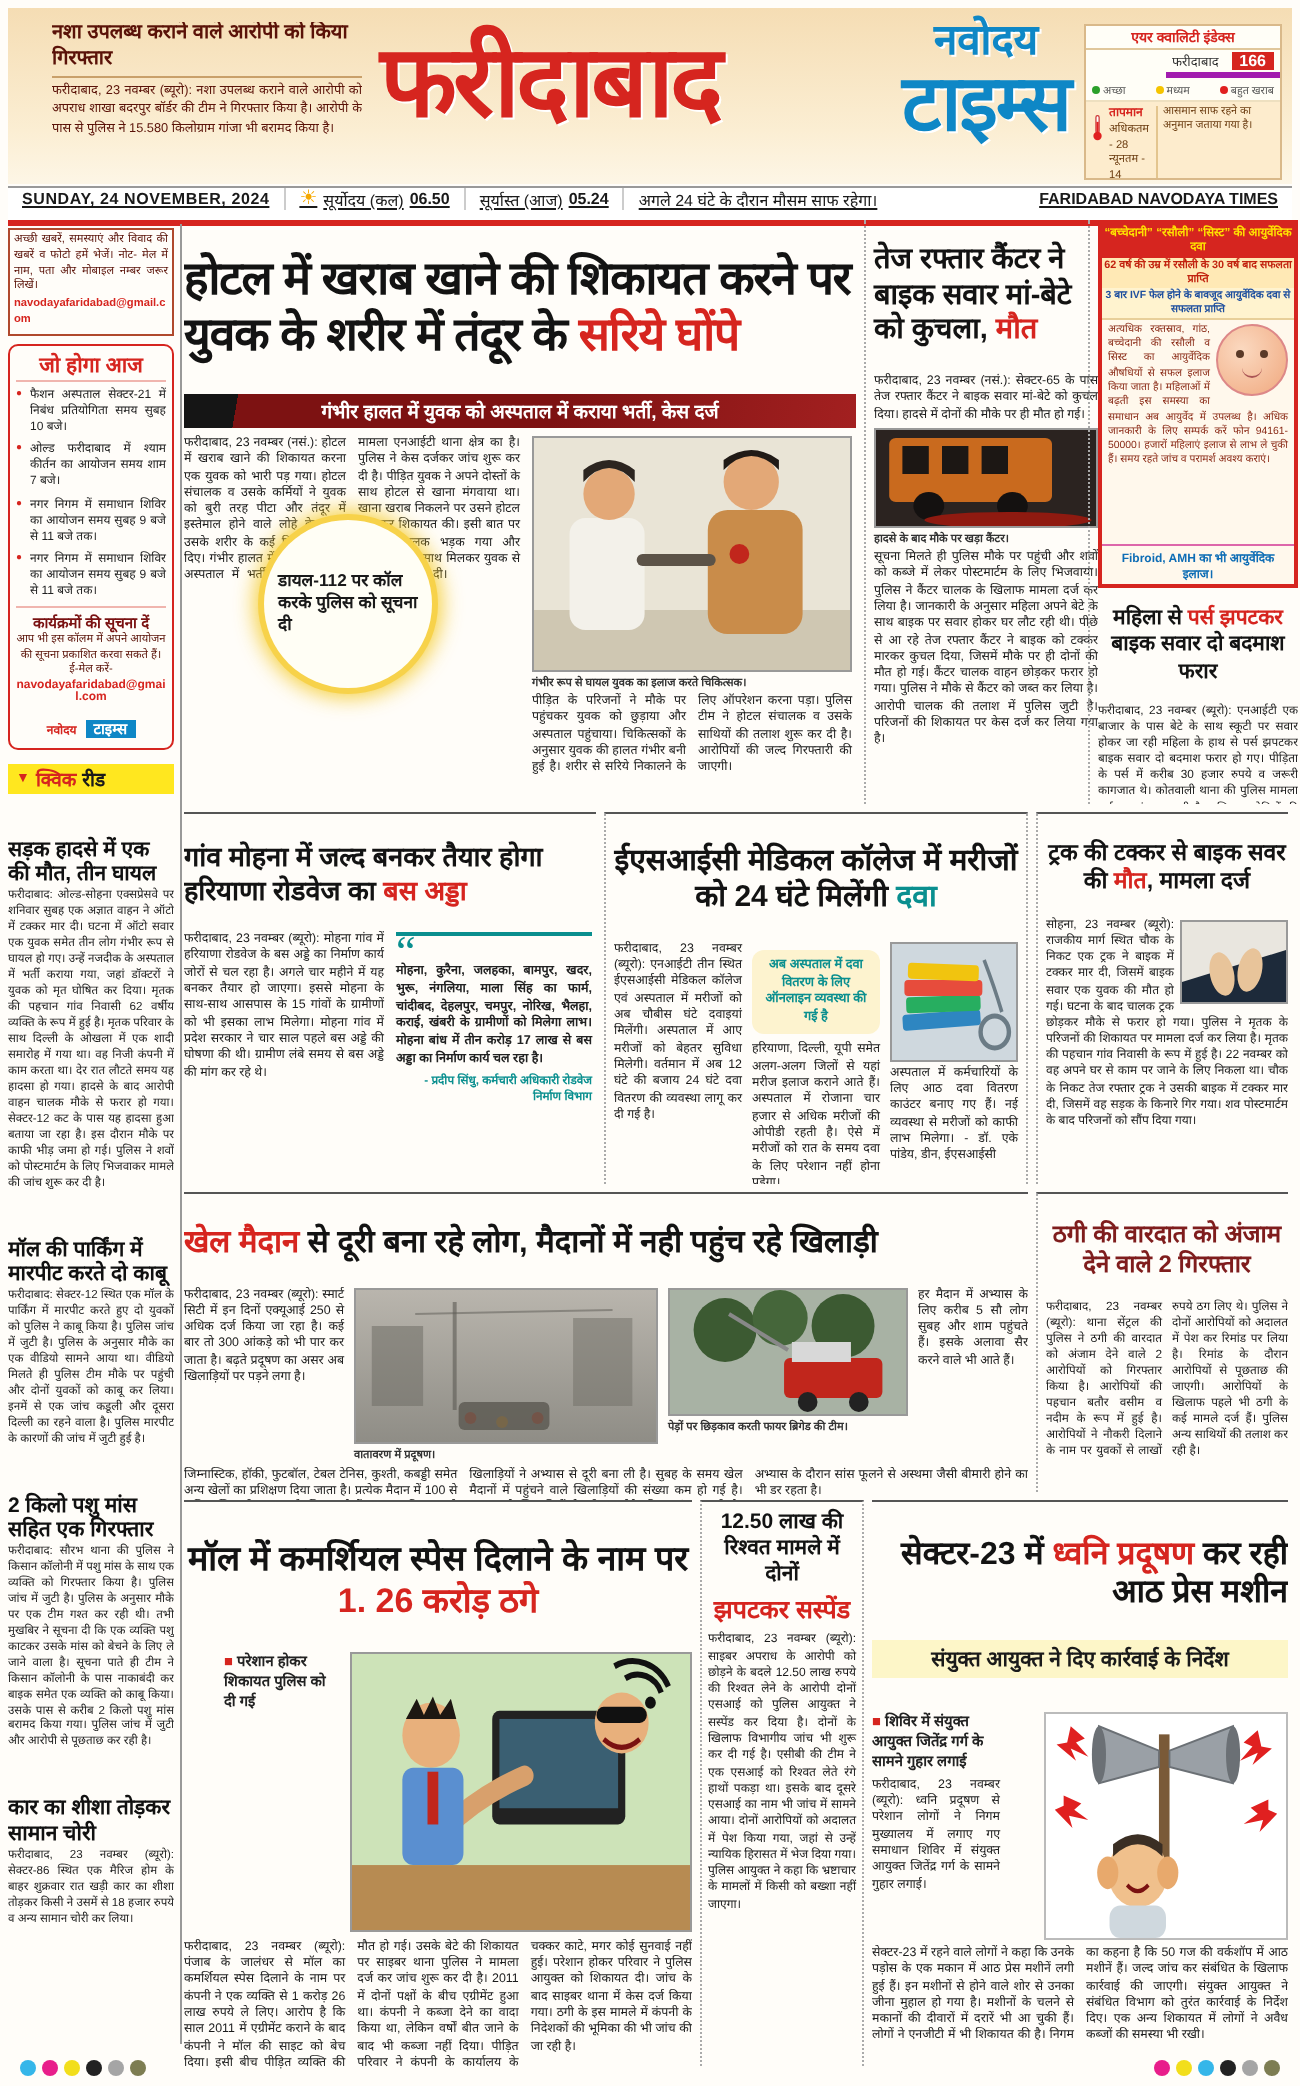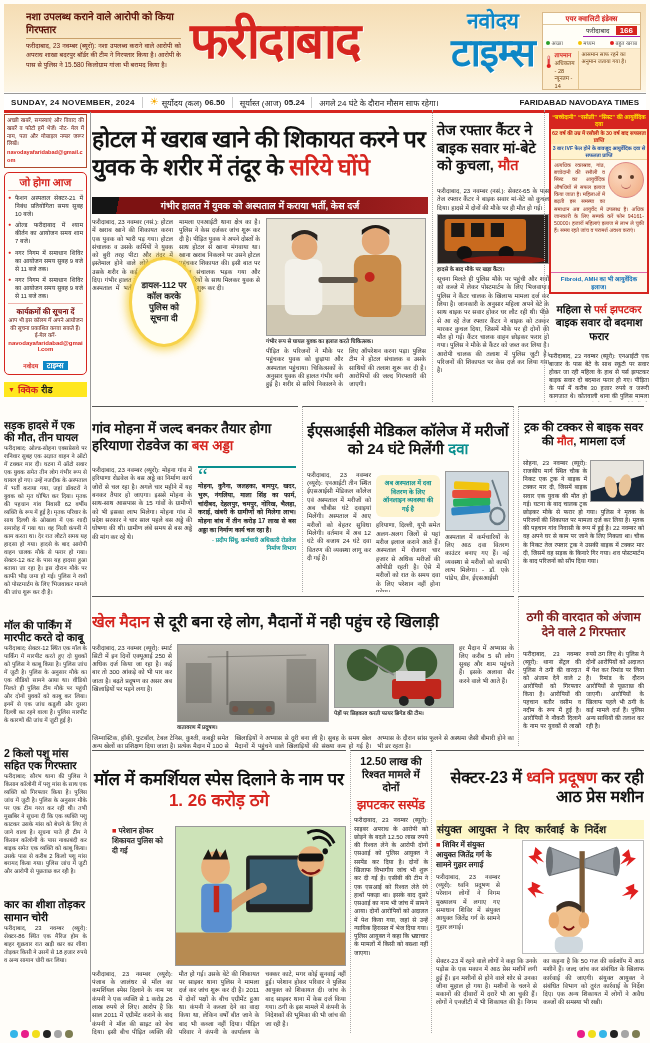--- a/index.html
+++ b/index.html
@@ -11,33 +11,33 @@
   .hdr-news{position:absolute;left:22px;top:7px;width:155px;height:76px;color:#5a1208;overflow:hidden;}
   .hdr-news .t{font-weight:bold;font-size:10px;line-height:1.25;border-bottom:1px solid #c9a06a;padding-bottom:2px;}
   .hdr-news .b{font-size:6.4px;line-height:1.45;margin-top:2px;text-align:justify;}
   .mast-city{position:absolute;left:186px;top:12px;width:240px;font-size:50px;font-weight:800;
              color:#d6251f;letter-spacing:-2px;line-height:1;text-shadow:1px 1px 0 #fff;}
   .mast-brand{position:absolute;left:428px;top:6px;width:122px;text-align:center;color:#0e87c6;line-height:1;}
   .mast-brand .top{font-size:21px;font-weight:800;display:block;text-shadow:1px 1px 0 #fff;}
   .mast-brand .bot{font-size:39px;font-weight:800;display:block;margin-top:2px;letter-spacing:-1px;text-shadow:1px 1px 0 #fff;}
   .aqi{position:absolute;right:5px;top:8px;width:97px;height:76px;background:#fffef7;border:1px solid #d9b98a;font-size:6px;overflow:hidden;}
   .aqi .ttl{color:#d6251f;font-weight:bold;font-size:7px;text-align:center;padding:1px 0;border-bottom:1px solid #e0c79b;}
-  .aqi .cityrow{display:flex;align-items:flex-end;justify-content:space-between;padding:1px 3px;border-bottom:1px solid #a21caf;margin-left:40px;}
+  .aqi .cityrow{display:flex;align-items:flex-end;justify-content:space-between;padding:1px 3px;border-bottom:3px solid #a21caf;margin-left:40px;}
   .aqi .cityrow .c{font-size:6.5px;color:#333;}
   .aqi .badge{background:#d6251f;color:#fff;font-weight:bold;font-size:8px;padding:0 4px;}
   .aqi .leg{display:flex;justify-content:space-between;padding:1.5px 3px;border-bottom:1px solid #eee0c0;}
   .aqi .leg span{display:flex;align-items:center;gap:1.5px;font-size:5.4px;color:#555;}
   .dot{width:4px;height:4px;border-radius:50%;display:inline-block;}
   .aqi .temp{display:flex;gap:3px;background:#fdeccd;padding:2px 3px;height:100%;}
   .aqi .temp .tl{color:#d6251f;font-weight:bold;font-size:6px;}
   .aqi .temp .tv{font-size:5.6px;color:#6b3c10;line-height:1.4;}
   .aqi .note{font-size:5.4px;color:#6b3c10;line-height:1.35;border-left:1px solid #e3c58f;padding-left:3px;}
   
   .datebar{position:absolute;left:4px;top:93px;right:4px;height:16px;background:#fff;
-           border-top:1px solid #999;border-bottom:3px solid #d6251f;display:flex;align-items:center;font-size:8px;}
+           border-top:1px solid #999;border-bottom:3px solid #d6251f;display:flex;align-items:flex-start;font-size:8px;text-decoration:underline;}
   .datebar .seg{padding:0 7px;display:flex;align-items:center;gap:3px;border-left:1px solid #ccc;height:11px;}
   .datebar .seg:first-child{border-left:none;font-weight:bold;letter-spacing:.3px;}
   .datebar .sun{color:#f5a800;font-size:10px;line-height:0;}
   .datebar .en{margin-left:auto;font-weight:bold;border-left:none;}
   
   .sidebar{position:absolute;left:4px;top:114px;width:83px;height:906px;overflow:hidden;}
   .vdiv{position:absolute;left:90px;top:112px;height:910px;border-left:1px solid #999;}
   .contact{border:1px solid #b0492d;padding:2px;color:#5a1208;font-size:5.6px;line-height:1.4;text-align:justify;}
   .contact .em{color:#d6251f;font-weight:bold;word-break:break-all;display:block;margin-top:1px;}
   .todaybox{margin-top:4px;border:1.5px solid #d6251f;border-radius:5px;padding:2px 3px;}
@@ -64,23 +64,23 @@
   .teal{color:#0a8f8f;}
   .bodytxt{font-size:6.2px;line-height:1.34;text-align:justify;color:#1c1c1c;}
   .cap{font-size:5.6px;font-weight:bold;color:#333;margin-top:1px;}
   
   #hotel{left:0;top:0;width:336px;height:292px;}
   #hotel .hl{font-size:23px;font-weight:800;line-height:1.22;color:#131313;letter-spacing:-.5px;}
   #hotel .banner{margin-top:3px;height:17px;color:#fff;font-size:9.5px;font-weight:bold;display:flex;align-items:center;justify-content:center;
       background:linear-gradient(100deg,#151515 0 8%,#7d1212 8% 55%,#a32020 100%);}
   #hotel .hbody{position:relative;margin-top:4px;height:190px;display:flex;gap:6px;}
   #hotel .hb-left{width:168px;column-count:2;column-gap:6px;}
-  #hotel .circle{position:absolute;left:40px;top:42px;width:64px;height:84px;border-radius:50%;background:#fffef5;
+  #hotel .circle{position:absolute;left:40px;top:42px;width:84px;height:84px;border-radius:50%;background:#fffef5;
       box-shadow:0 0 0 3px #f7d24a,0 0 10px 5px rgba(243,197,24,.8);display:flex;align-items:center;justify-content:center;
-      text-align:center;font-weight:800;font-size:8.6px;line-height:1.3;padding:7px;box-sizing:border-box;}
+      text-align:left;font-weight:800;font-size:8.6px;line-height:1.3;padding:7px;box-sizing:border-box;}
   #hotel .hb-right{width:160px;display:flex;flex-direction:column;}
   #hotel .hb-right .img{height:116px;border:1px solid #999;}
   #hotel .hb-right .b2{margin-top:2px;column-count:2;column-gap:6px;flex:1;}
   
   #kanter{left:340px;top:0;width:112px;height:292px;border-left:1px dotted #aaa;padding-left:4px;}
   #kanter .hl{font-size:14.5px;font-weight:800;line-height:1.22;color:#131313;}
   #kanter .img{height:48px;border:1px solid #999;margin:2px 0 1px;}
   
   .rail3{left:452px;top:0;width:100px;height:292px;border-left:1px dotted #aaa;padding-left:4px;}
   .adbox{border:2px solid #d6251f;background:#fff8ec;height:180px;overflow:hidden;display:flex;flex-direction:column;}
@@ -138,21 +138,21 @@
   .bullethead{font-size:7.4px;font-weight:800;line-height:1.35;color:#222;}
   .bullethead::before{content:"■ ";color:#d6251f;}
   #mall .cartoon{flex:1;height:138px;border:1px solid #999;}
   #mall .bot{column-count:3;column-gap:6px;margin-top:4px;height:96px;}
   #rishwat{left:258px;top:640px;width:82px;height:283px;border-top:1.5px solid #555;border-left:1px dotted #aaa;border-right:1px dotted #aaa;padding:4px 3px 0;box-sizing:border-box;}
   #rishwat .h1{font-size:10.5px;font-weight:800;text-align:center;line-height:1.25;color:#131313;}
   #rishwat .h2{font-size:12.5px;font-weight:800;text-align:center;color:#d6251f;margin:2px 0 3px;}
   #rishwat p{margin:0;font-size:6px;line-height:1.38;text-align:justify;}
   #dhwani{left:344px;top:640px;width:208px;height:283px;border-top:1.5px solid #555;padding-top:4px;}
   #dhwani .hl{font-size:16px;font-weight:800;text-align:right;line-height:1.2;color:#131313;}
-  #dhwani .sub{background:#fdf6c8;font-weight:800;font-size:10.5px;text-align:left;padding:2.5px 1px;margin:4px 0 1px;font-family:Liberation Mono, monospace;}
+  #dhwani .sub{background:#fdf6c8;font-weight:800;font-size:10.5px;text-align:center;padding:2.5px 1px;margin:4px 0 17px;}
   #dhwani .row{display:flex;gap:22px;}
   #dhwani .c1{width:64px;}
   #dhwani .cartoon{flex:1;height:112px;border:1px solid #bbb;}
   #dhwani .bot{column-count:2;column-gap:6px;margin-top:3px;height:96px;}
   
   .regdots{position:absolute;bottom:5px;display:flex;gap:3px;}
   .regdots.l{left:10px;} .regdots.r{right:10px;}
   .regdots span{width:8px;height:8px;border-radius:50%;display:inline-block;}
 </style>
 </head>

